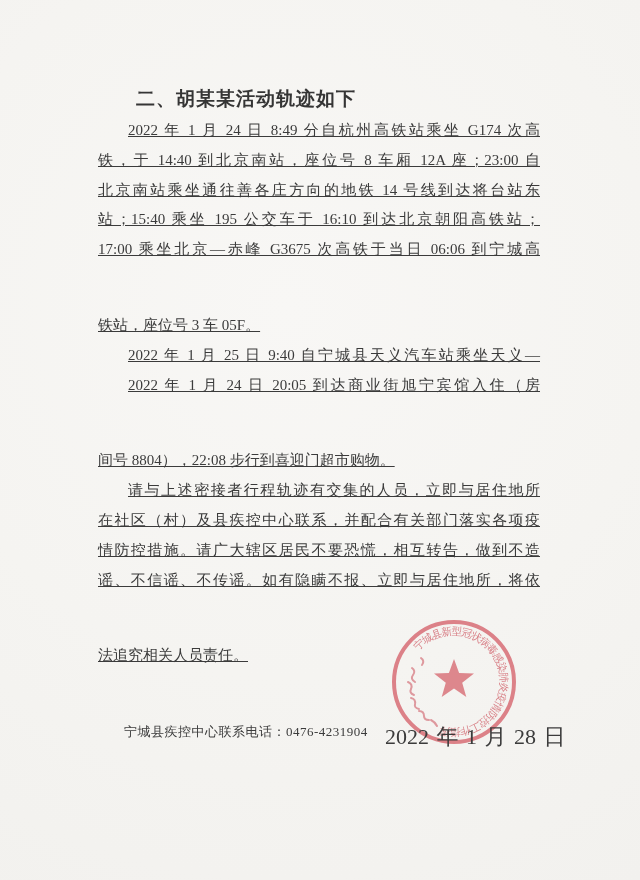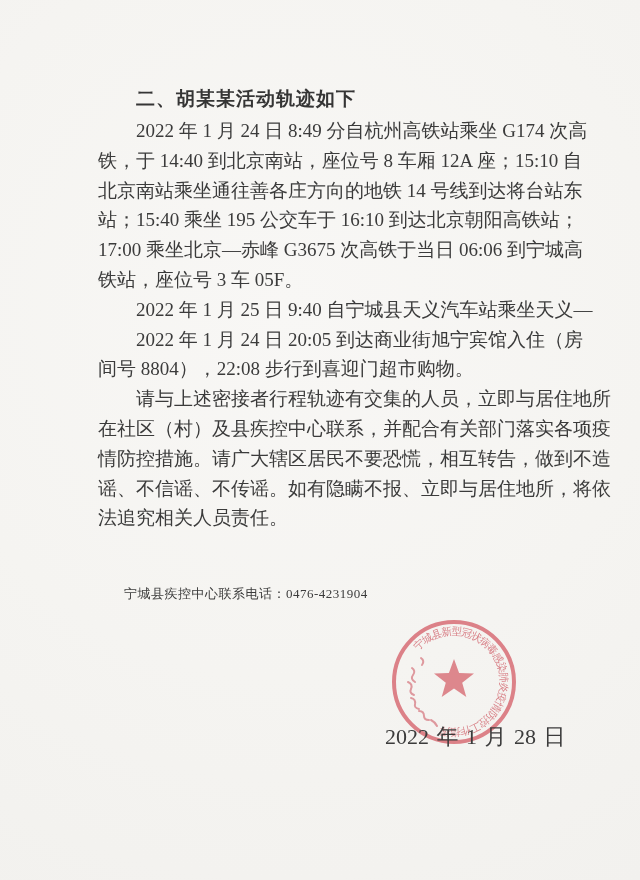--- a/index.html
+++ b/index.html
@@ -27,30 +27,31 @@
     font-weight: 700;
     font-size: 19px;
     line-height: 27px;
     text-indent: 2em;
     color: #353535;
     letter-spacing: 1px;
     margin-bottom: 4px;
   }
   .body-lines { margin-top: 0; }
   .line {
-    font-size: 19px;
+    font-size: 15px;
     line-height: 29.8px;
     height: 29.8px;
     white-space: nowrap;
     text-align: justify;
     text-align-last: justify;
     color: #3b3b3b;
+    text-decoration: underline;
   }
   .line.p-first { text-indent: 2em; }
-  .line.p-last { text-align-last: left; }
+  .line.p-last { text-align-last: left; margin-top: 46px; }
   .contact-line {
     margin-top: 46px;
     font-size: 13px;
     line-height: 29.8px;
     text-indent: 2em;
     color: #3b3b3b;
     letter-spacing: 0.5px;
   }
   .seal {
     position: absolute;
@@ -75,21 +76,21 @@
 <body>
 
 <div class="page">
 
   <div class="content">
 
     <div class="doc-heading">二、胡某某活动轨迹如下</div>
 
     <div class="body-lines">
       <div class="line p-first">2022 年 1 月 24 日 8:49 分自杭州高铁站乘坐 G174 次高</div>
-      <div class="line">铁，于 14:40 到北京南站，座位号 8 车厢 12A 座；15:10 自</div>
+      <div class="line">铁，于 14:40 到北京南站，座位号 8 车厢 12A 座；23:00 自</div>
       <div class="line">北京南站乘坐通往善各庄方向的地铁 14 号线到达将台站东</div>
       <div class="line">站；15:40 乘坐 195 公交车于 16:10 到达北京朝阳高铁站；</div>
       <div class="line">17:00 乘坐北京—赤峰 G3675 次高铁于当日 06:06 到宁城高</div>
       <div class="line p-last">铁站，座位号 3 车 05F。</div>
     </div>
 
     <div class="body-lines">
       <div class="line p-first">2022 年 1 月 25 日 9:40 自宁城县天义汽车站乘坐天义—</div>
     </div>
 

